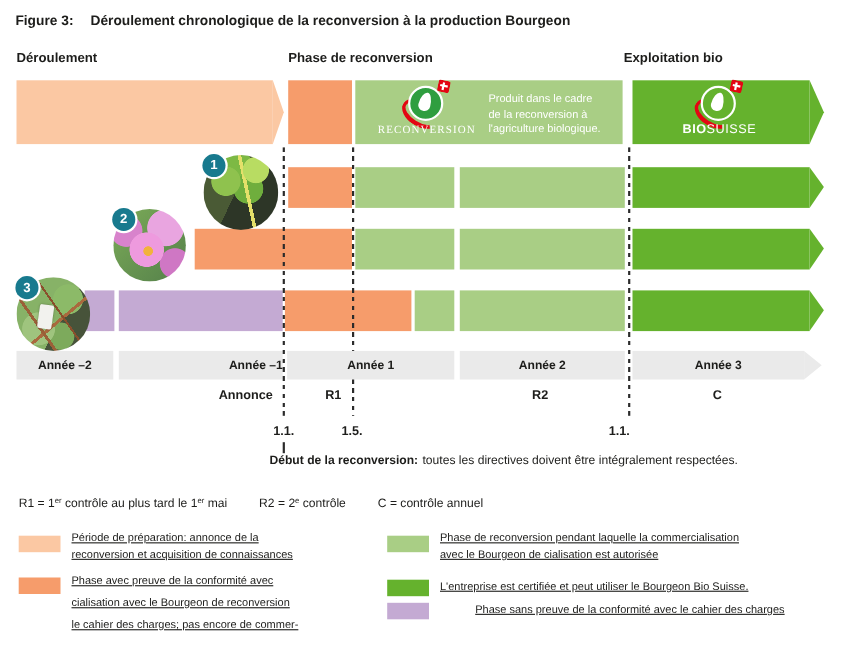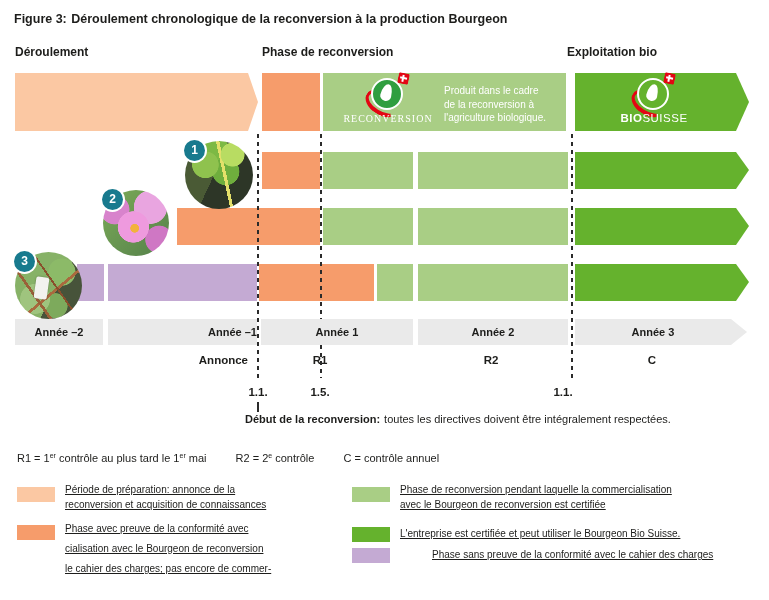--- a/index.html
+++ b/index.html
@@ -11,21 +11,21 @@
     --gray:#eaeaea;
     --ink:#1d1d1b;
     --teal:#187a8e;
     --red:#e30613;
   }
   html,body{margin:0;padding:0;background:#fff;}
   .page{position:relative;width:769px;height:600px;background:#fff;overflow:hidden;
         font-family:"Liberation Sans",sans-serif;color:var(--ink);}
   .b{font-weight:bold;}
   .title{position:absolute;font-weight:bold;font-size:12.5px;}
-  .t-gap{margin-left:1px;}
+  .t-gap{margin-left:12px;}
   .hdr{position:absolute;font-weight:bold;font-size:12px;}
   .bar{position:absolute;}
   .peach{background:var(--peach);}
   .orangebg{background:var(--orange);}
   .lgbg{background:var(--lg);}
   .dgbg{background:var(--dg);}
   .purplebg{background:var(--purple);}
   .tri{position:absolute;width:0;height:0;}
   .dash{position:absolute;width:2px;z-index:4;
         background:repeating-linear-gradient(180deg,#2b2b2b 0 4px,transparent 4px 8px);}
@@ -173,21 +173,21 @@
   <div class="badge" style="left:14px;top:251px;">3</div>
 
   <div class="axseg" style="left:15px;width:88px;">Année –2</div>
   <div class="axseg" style="left:108px;width:149px;text-align:right;">Année –1</div>
   <div class="axseg" style="left:261px;width:152px;">Année 1</div>
   <div class="axseg" style="left:418px;width:150px;">Année 2</div>
   <div class="axseg" style="left:575px;width:156px;">Année 3</div>
   <div class="tri" style="left:731px;top:319px;border-top:13px solid transparent;border-bottom:13px solid transparent;border-left:16px solid var(--gray);"></div>
 
   <div class="mk" style="left:148px;width:100px;text-align:right;">Annonce</div>
-  <div class="mk" style="left:300px;width:40px;text-align:center;">R1</div>
+  <div class="mk" style="left:283px;width:40px;text-align:center;">R1</div>
   <div class="mk" style="left:471px;width:40px;text-align:center;">R2</div>
   <div class="mk" style="left:632px;width:40px;text-align:center;">C</div>
 
   <div class="date" style="left:236px;">1.1.</div>
   <div class="date" style="left:298px;">1.5.</div>
   <div class="date" style="left:541px;">1.1.</div>
 
   <div class="note" style="left:245px;top:413px;">
     <span class="b">Début de la reconversion:</span><span class="rest">toutes les directives doivent être intégralement respectées.</span>
   </div>
@@ -206,21 +206,21 @@
   <div class="sw orangebg" style="left:17px;top:525px;"></div>
   <div class="leg lh20" style="left:65px;top:519px;">
     <div>Phase avec preuve de la conformité avec</div>
     <div>cialisation avec le Bourgeon de reconversion</div>
     <div>le cahier des charges; pas encore de commer-</div>
   </div>
 
   <div class="sw lgbg" style="left:352px;top:487px;"></div>
   <div class="leg lh15" style="left:400px;top:482px;">
     <div>Phase de reconversion pendant laquelle la commercialisation</div>
-    <div>avec le Bourgeon de reconversion est certifiée</div>
+    <div>avec le Bourgeon de cialisation est autorisée</div>
   </div>
   <div class="sw dgbg" style="left:352px;top:527px;"></div>
   <div class="leg" style="left:400px;top:528px;">
     <div>L'entreprise est certifiée et peut utiliser le Bourgeon Bio Suisse.</div>
   </div>
   <div class="sw purplebg" style="left:352px;top:548px;"></div>
   <div class="leg" style="left:400px;top:549px;margin-left:32px;">
     <div>Phase sans preuve de la conformité avec le cahier des charges</div>
   </div>
 

